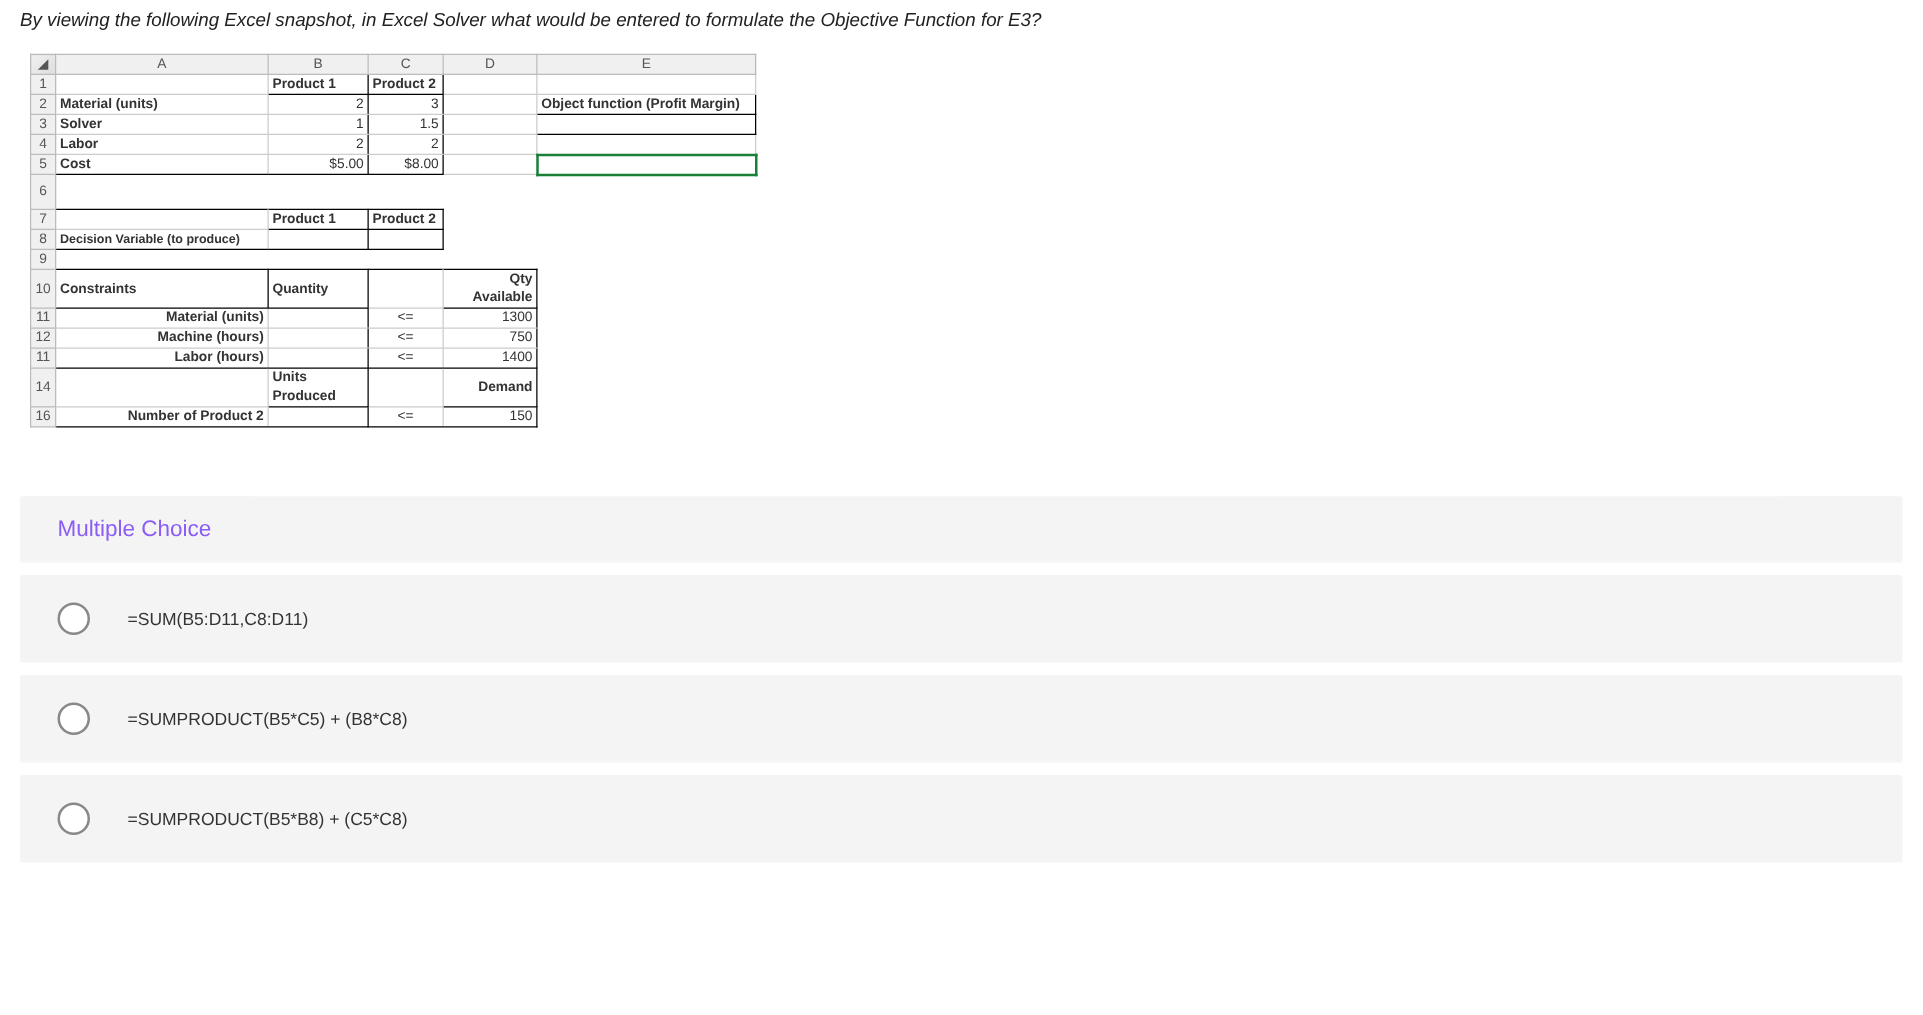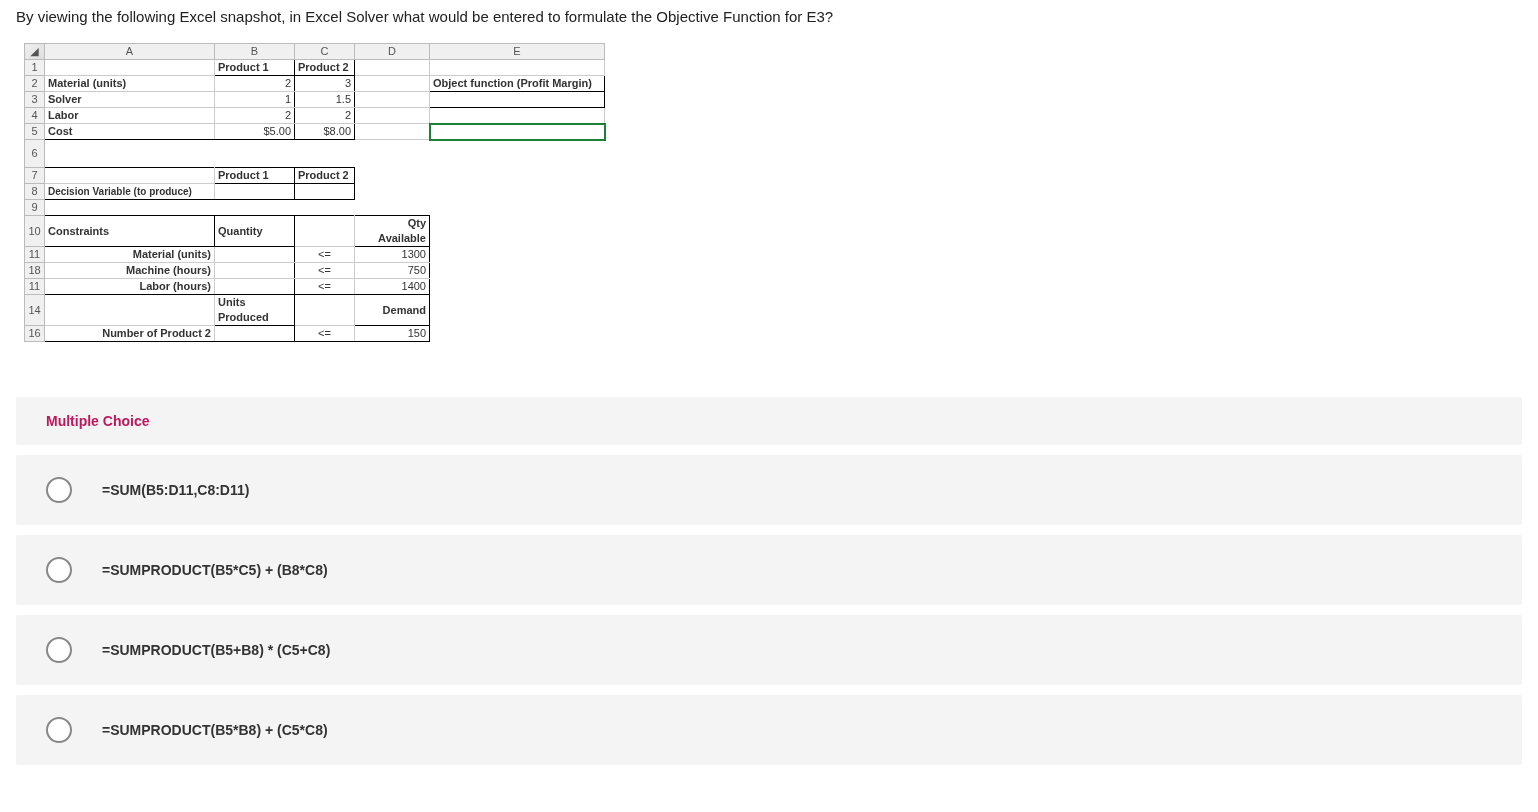--- a/index.html
+++ b/index.html
@@ -1,18 +1,18 @@
 <!DOCTYPE html>
 <html><head>
 <meta charset="utf-8">
 <style>
   * { margin: 0; padding: 0; box-sizing: border-box; }
   body { font-family: Arial, sans-serif; font-size: 14px; background: #fff; color: #333; }
   .page { padding: 8px 16px; }
-  .question { font-size: 15px; color: #222; margin-bottom: 18px; }
+  .question { font-size: 15px; color: #222; margin-bottom: 18px; font-style: italic; }
 
   .excel-wrap { margin-left: 8px; }
   table.excel { border-collapse: collapse; font-size: 11px; }
   table.excel th, table.excel td { height: 15px; line-height: 15px; }
   table.excel th { background: #f0f0f0; border: 1px solid #bbb; color: #555; font-weight: normal; text-align: center; }
   table.excel th.corner { width: 20px; background: linear-gradient(135deg,#f0f0f0 0%,#ddd 100%); }
   table.excel td.rowhdr { background: #f0f0f0; border: 1px solid #bbb; color: #555; text-align: center; width: 20px; }
   table.excel td { border: 1px solid #ccc; padding: 0 3px; }
   .colA { width: 170px; }
   .colB { width: 80px; }
@@ -24,22 +24,22 @@
   .bold { font-weight: bold; margin-left: 30px; }
   .bthick { border: 1.5px solid #000 !important; }
   .bthickTop { border-top: 1.5px solid #000 !important; }
   .bthickBot { border-bottom: 1.5px solid #000 !important; }
   .bthickL { border-left: 1.5px solid #000 !important; }
   .bthickR { border-right: 1.5px solid #000 !important; }
   .noborder { border: none !important; }
   .selcell { border: 2px solid #1a7f37 !important; }
 
   .mc-section { margin-top: 55px; }
-  .mc-header { background: #f4f4f4; padding: 16px 30px; font-size: 14px; color: #be185d; border-radius: 2px; margin-bottom: 10px; font-weight: bold; }
-  .mc-option { background: #f4f4f4; padding: 22px 30px; margin-bottom: 10px; display: flex; align-items: center; gap: 30px; border-radius: 2px; font-weight: bold; }
+  .mc-header { background: #f4f4f4; padding: 16px 30px; font-size: 18px; color: #8b5cf6; border-radius: 2px; margin-bottom: 10px; }
+  .mc-option { background: #f4f4f4; padding: 22px 30px; margin-bottom: 10px; display: flex; align-items: center; gap: 30px; border-radius: 2px; }
   .radio { width: 26px; height: 26px; border: 2px solid #888; border-radius: 50%; flex-shrink: 0; background: #fff; }
   .opt-text { font-size: 14px; color: #333; }
 </style>
 </head>
 <body>
 
 <div class="page">
   <div class="question">By viewing the following Excel snapshot, in Excel Solver what would be entered to formulate the Objective Function for E3?</div>
 
   <div class="excel-wrap">
@@ -135,21 +135,21 @@
       </tr>
       <tr>
         <td class="rowhdr">11</td>
         <td class="bold ta-r bthickL">Material (units)</td>
         <td class="bthickR"></td>
         <td class="ta-c">&lt;=</td>
         <td class="ta-r bthickR bthickL">1300</td>
         <td class="noborder"></td>
       </tr>
       <tr>
-        <td class="rowhdr">18</td>
+        <td class="rowhdr">12</td>
         <td class="bold ta-r bthickL">Machine (hours)</td>
         <td class="bthickR"></td>
         <td class="ta-c">&lt;=</td>
         <td class="ta-r bthickR bthickL">750</td>
         <td class="noborder"></td>
       </tr>
       <tr>
         <td class="rowhdr">11</td>
         <td class="bold ta-r bthickL bthickBot">Labor (hours)</td>
         <td class="bthickR bthickBot"></td>
@@ -182,20 +182,16 @@
     <div class="mc-option">
       <div class="radio"></div>
       <div class="opt-text">=SUM(B5:D11,C8:D11)</div>
     </div>
     <div class="mc-option">
       <div class="radio"></div>
       <div class="opt-text">=SUMPRODUCT(B5*C5) + (B8*C8)</div>
     </div>
     <div class="mc-option">
       <div class="radio"></div>
-      <div class="opt-text">=SUMPRODUCT(B5+B8) * (C5+C8)</div>
-    </div>
-    <div class="mc-option">
-      <div class="radio"></div>
       <div class="opt-text">=SUMPRODUCT(B5*B8) + (C5*C8)</div>
     </div>
   </div>
 </div>
 
 </body></html>

